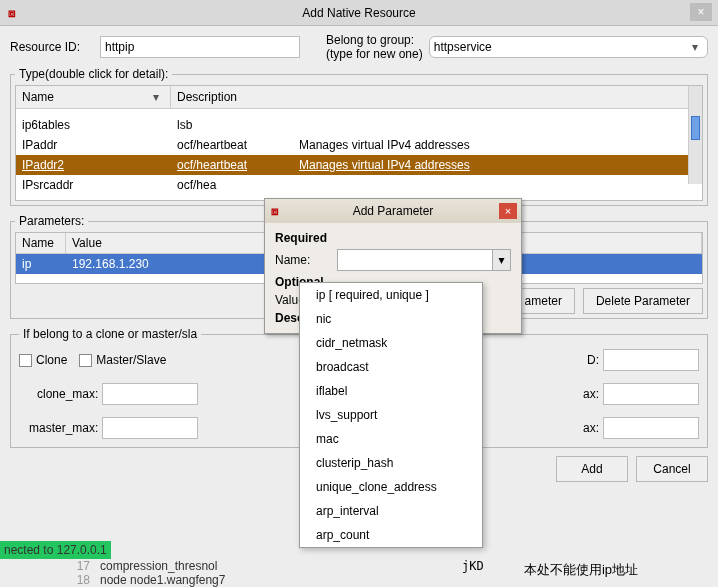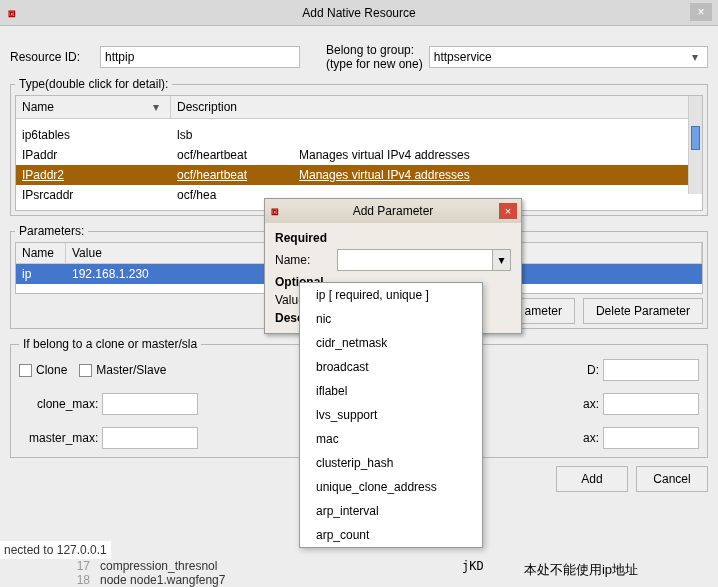--- a/index.html
+++ b/index.html
@@ -1,45 +1,45 @@
 <!DOCTYPE html>
 <html><head>
 <meta charset="utf-8">
 <style>
   * { box-sizing: border-box; font-family: sans-serif; font-size: 12px; }
   body { margin:0; background:#ededed; width:718px; height:587px; overflow:hidden; position:relative; }
   .titlebar { height:26px; background:#d9d9d9; display:flex; align-items:center; justify-content:center; position:relative; border-bottom:1px solid #bbb; }
   .titlebar .icon { position:absolute; left:8px; color:#b00; font-weight:bold; }
   .closebtn { position:absolute; right:6px; top:3px; width:22px; height:18px; background:#bdbdbd; color:#fff; text-align:center; line-height:18px; cursor:pointer; }
-  .content { padding:17px 10px; }
+  .content { padding:7px 10px; }
   .row { display:flex; align-items:center; gap:6px; margin-bottom:6px; }
   .row label { min-width:84px; }
   input.txt, .combo { height:22px; border:1px solid #bcbcbc; background:#fff; padding:0 4px; }
-  .combo { display:flex; align-items:center; justify-content:space-between; }
+  .combo { display:flex; align-items:center; justify-content:space-between;border-radius:6px; }
   .combo .arrow, .colhdr .arrow { width:16px; text-align:center; color:#555; }
   fieldset { border:1px solid #b8b8b8; margin:4px 0 8px 0; padding:4px; }
   legend { padding:0 4px; }
   .tablewrap { background:#fff; border:1px solid #bcbcbc; height:116px; overflow:hidden; position:relative; }
   .hdrrow { display:flex; background:#efefef; border-bottom:1px solid #ccc; }
   .colhdr { padding:4px 6px; border-right:1px solid #ccc; display:flex; align-items:center; justify-content:space-between; }
   .c1{width:155px}.c2{width:122px}.c3{flex:1}
   .trow { display:flex; padding:3px 6px; }
   .trow.sel { background:#a16207; color:#fff;text-decoration:underline; }
   .vscroll { position:absolute; right:0; top:0; bottom:16px; width:14px; background:#e3e3e3; border-left:1px solid #ccc; }
   .vscroll .thumb { position:absolute; left:2px; right:2px; top:30px; height:24px; background:#6fa1e6; border:1px solid #3b73c9; }
   .ptable { background:#fff; border:1px solid #bcbcbc; height:52px; }
   .phdr { display:flex; background:#efefef; border-bottom:1px solid #ccc; }
   .phdr div { padding:3px 6px; border-right:1px solid #ccc; }
   .prow { display:flex; background:#4477cc; color:#fff; padding:3px 6px; }
   .btn { height:26px; border:1px solid #b8b8b8; background:#efefef; padding:0 12px; cursor:pointer; }
   .btnrow { display:flex; gap:8px; justify-content:flex-end; margin-top:4px; }
   .clone fieldset { display:flex; flex-wrap:wrap; gap:6px 12px; padding:8px; }
   .clone .col { display:flex; align-items:center; gap:4px; }
   .clone .sm { width:96px; height:22px; border:1px solid #bcbcbc; background:#fff; }
-  .status { position:absolute; left:0; bottom:28px; font-size:12px; color:#333; padding:2px 4px; background:#ffffff; }
+  .status { position:absolute; left:0; bottom:28px; font-size:12px; color:#333; padding:2px 4px; background:#22c55e; }
   .codeline { position:absolute; left:50px; bottom:0; font-family:monospace; font-size:12px; }
   .gutter { position:absolute; left:56px; bottom:0; width:34px; text-align:right; color:#999; font-family:monospace; font-size:12px; }
   .cjk { position:absolute; right:80px; bottom:8px; font-size:13px; }
   
   .modal { position:absolute; left:264px; top:198px; width:258px; background:#efece7; border:1px solid #9a9a9a; box-shadow:2px 2px 4px rgba(0,0,0,.3); }
   .modal .mtitle { height:24px; background:linear-gradient(#e9e4da,#d9d3c5); display:flex; align-items:center; justify-content:center; position:relative; }
   .modal .micon { position:absolute; left:6px; color:#b00; font-weight:bold; }
   .modal .mclose { position:absolute; right:4px; top:4px; width:18px; height:16px; background:#d24a3a; color:#fff; text-align:center; line-height:16px; font-size:11px; cursor:pointer; }
   .modal .mbody { padding:8px 10px; }
   .modal .mrow { display:flex; align-items:center; gap:6px; margin:4px 0; }

